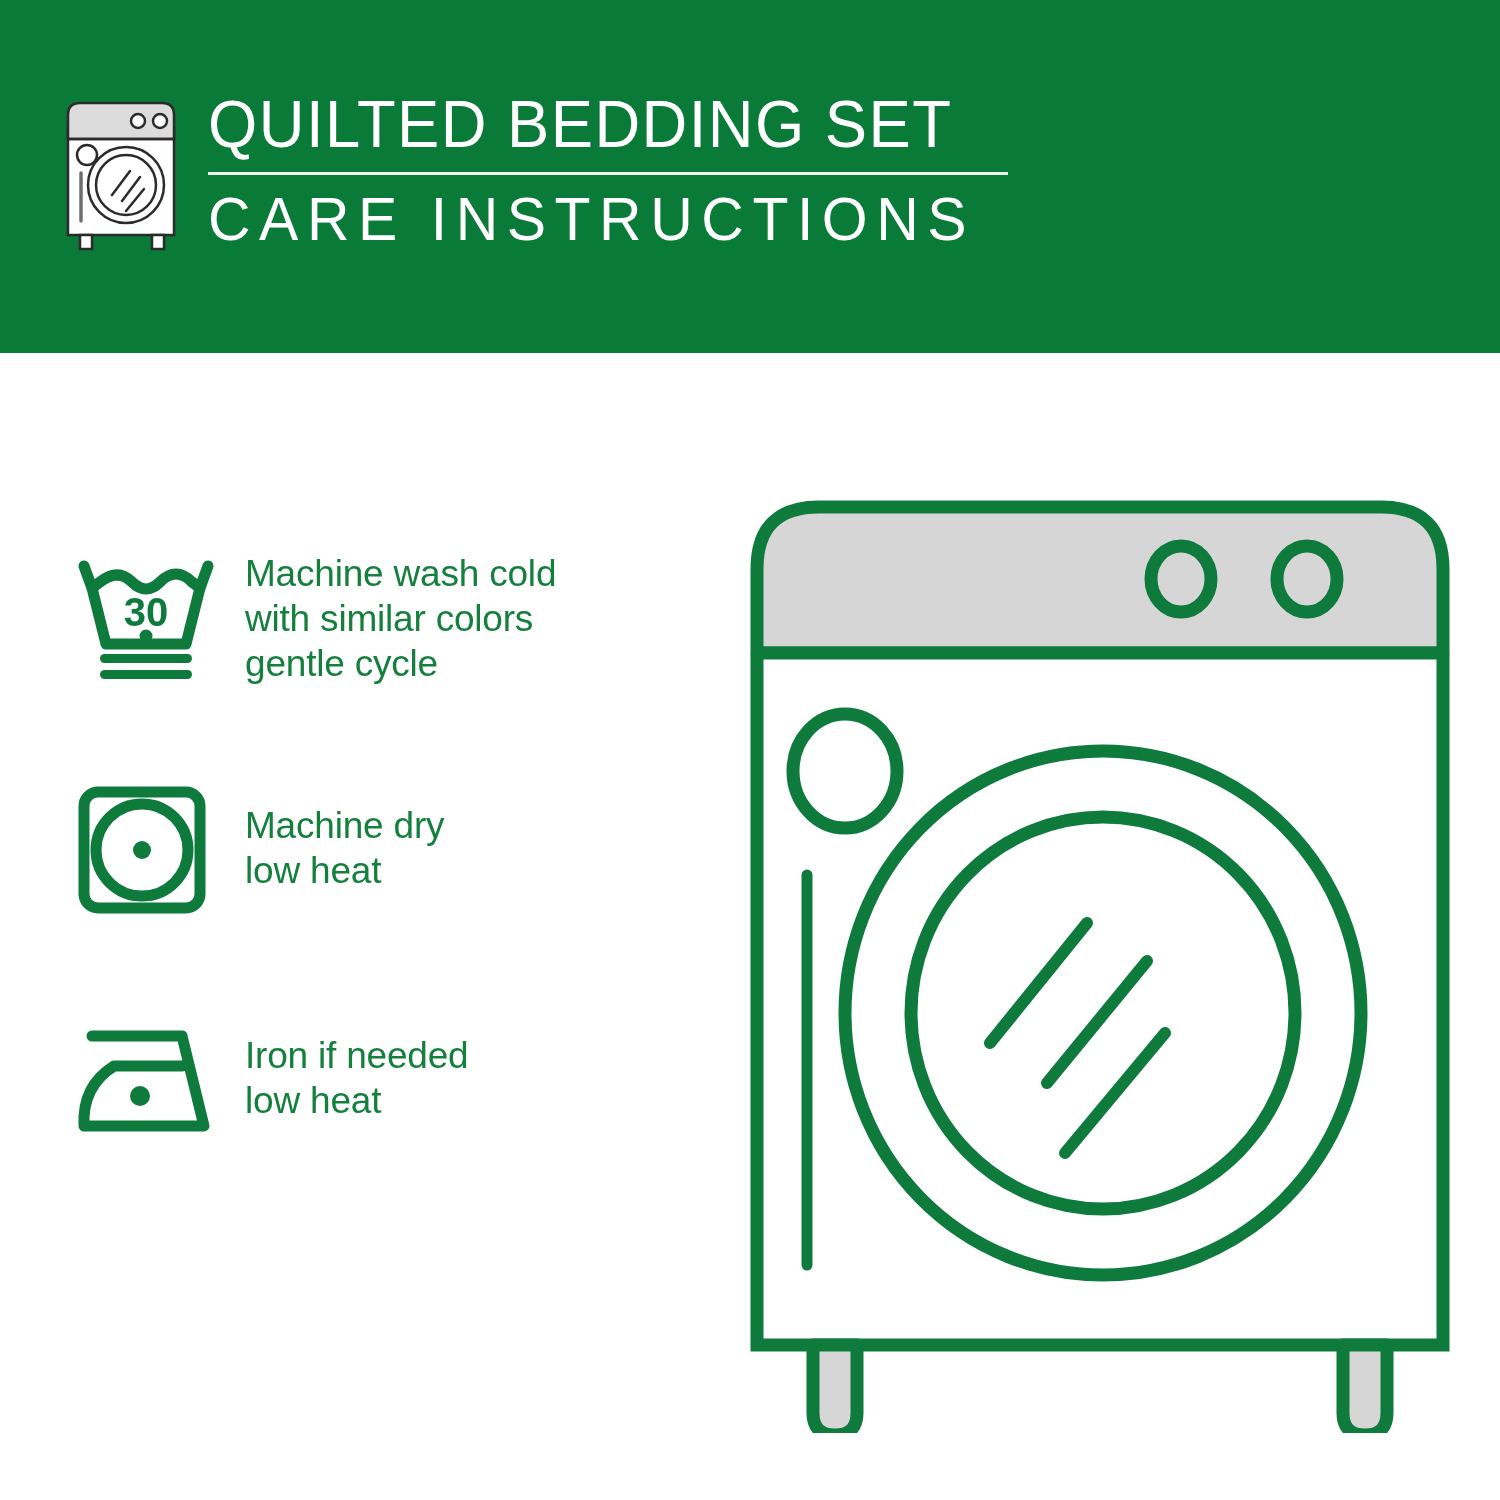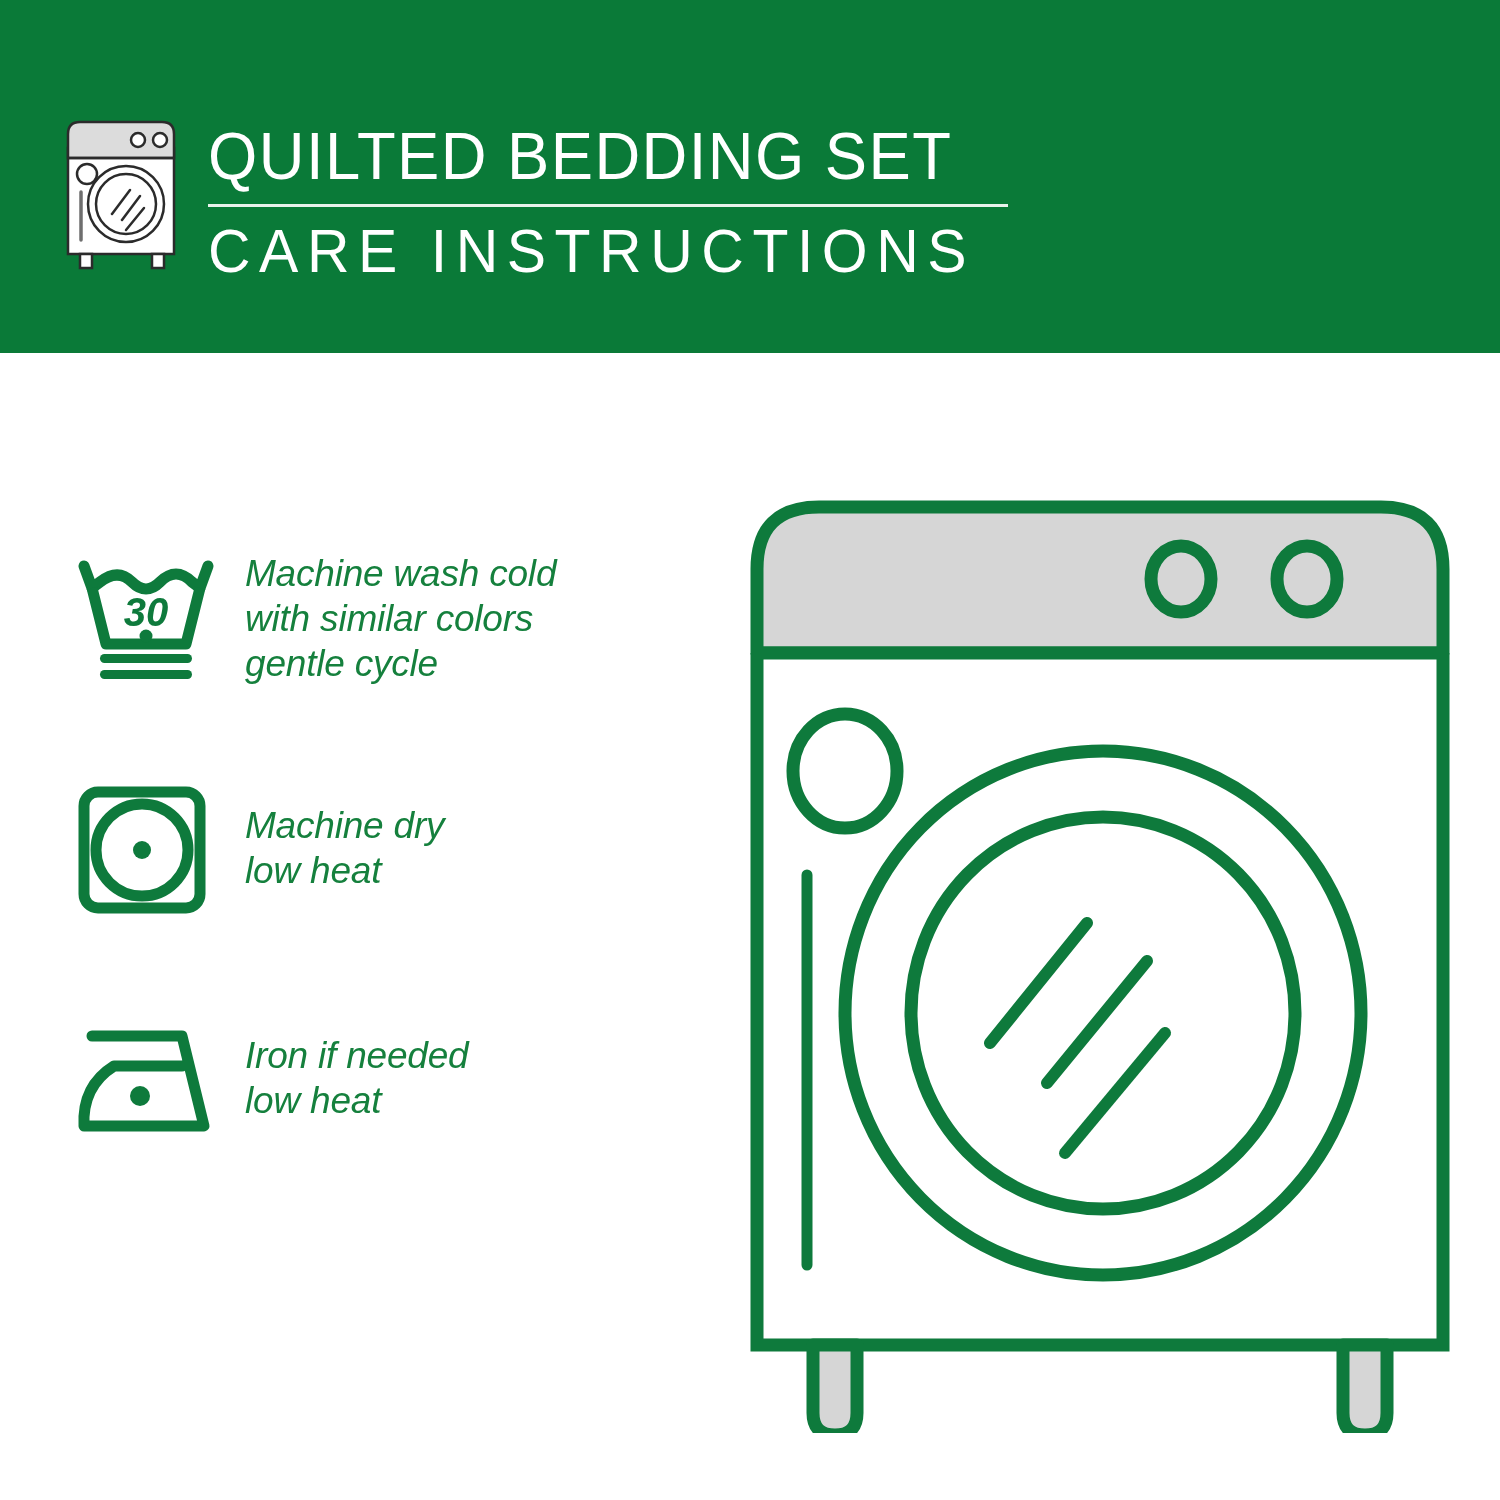--- a/index.html
+++ b/index.html
@@ -21,23 +21,23 @@
     left: 0;
     top: 0;
     width: 1500px;
     height: 353px;
     background: #0a7a38;
     box-sizing: border-box;
   }
   .header-inner {
     position: absolute;
     left: 60px;
-    top: 112px;
-    display: flex;
-    align-items: flex-start;
+    top: 80px;
+    display: flex;
+    align-items: flex-end;
   }
   .brand-mark {
     width: 128px;
     height: 160px;
     flex: 0 0 auto;
     margin-right: 20px;
   }
   .title-block {
     display: flex;
     flex-direction: column;
@@ -86,21 +86,20 @@
   .care-list {
     position: absolute;
     left: 70px;
     top: 150px;
     width: 640px;
   }
   .care-row {
     display: flex;
     align-items: center;
     height: 230px;
-    font-style: italic;
   }
   .care-symbol {
     width: 175px;
     flex: 0 0 175px;
     display: flex;
     align-items: center;
     justify-content: flex-start;
   }
   .care-text {
     font-family: "Liberation Sans", sans-serif;

